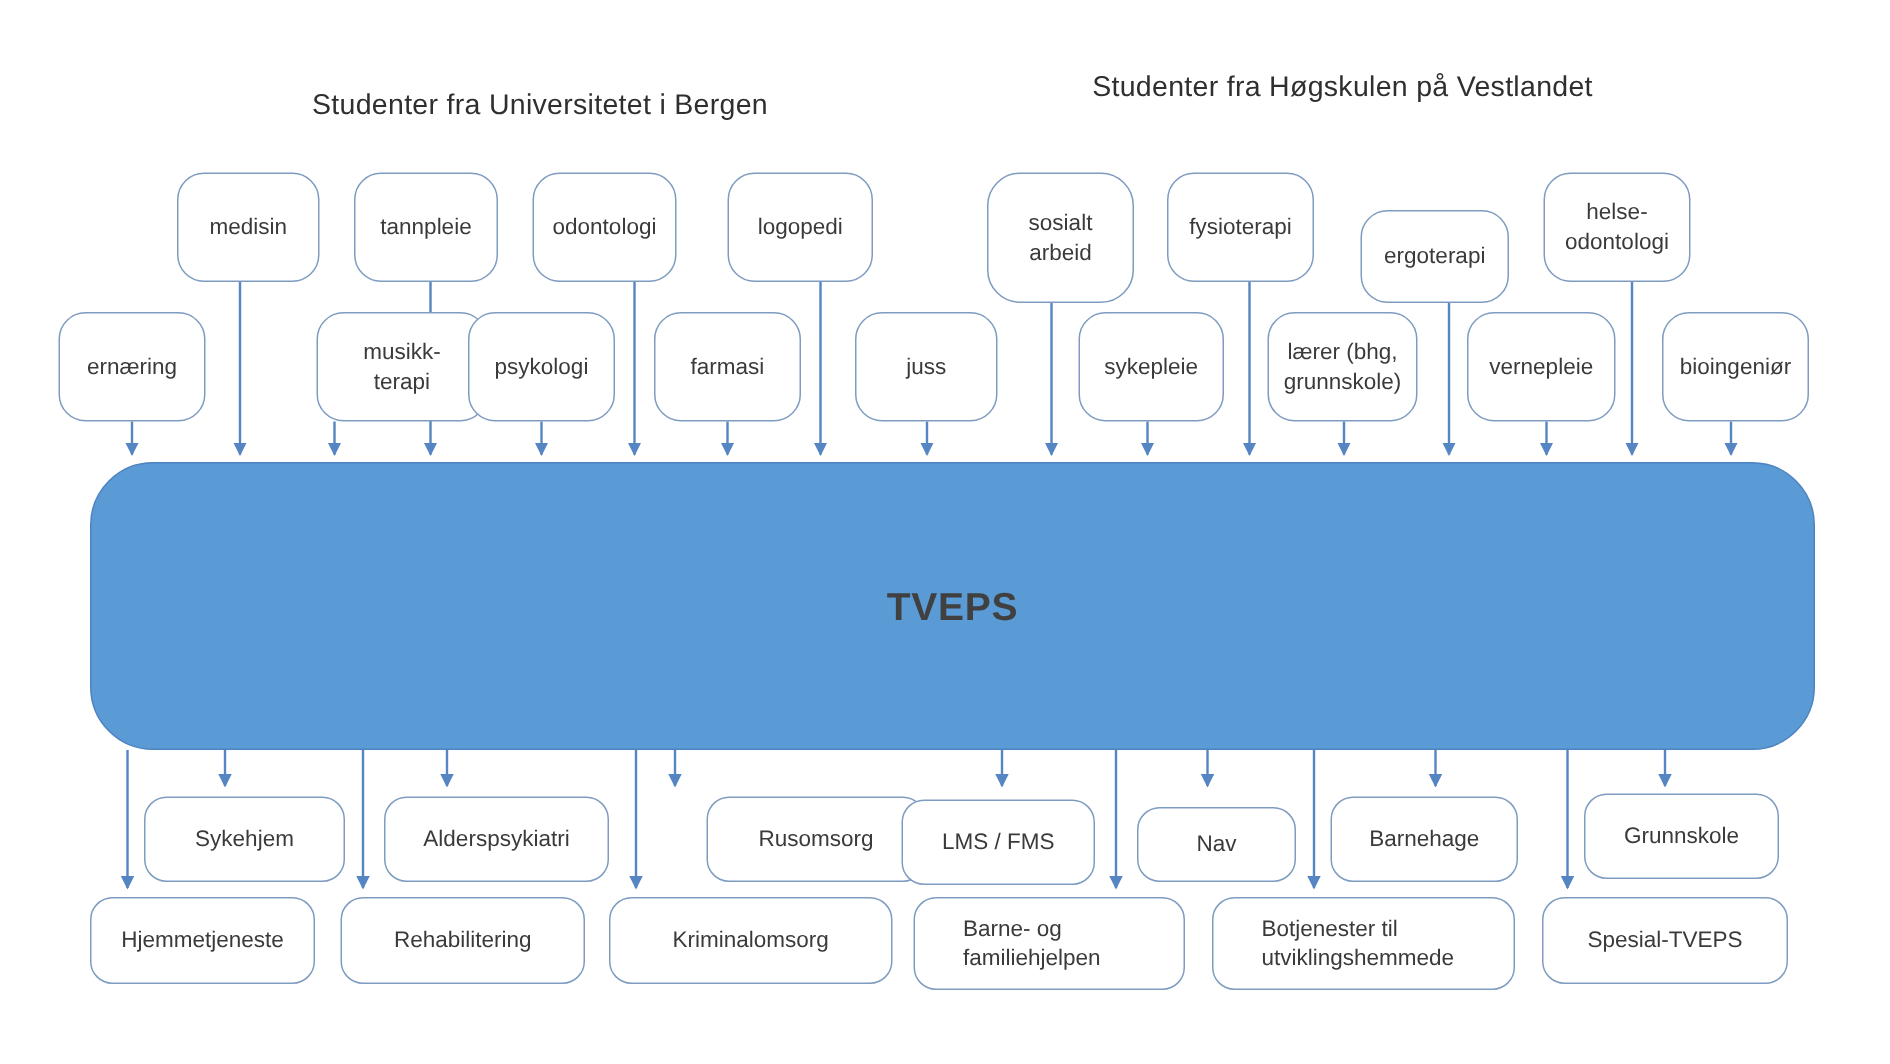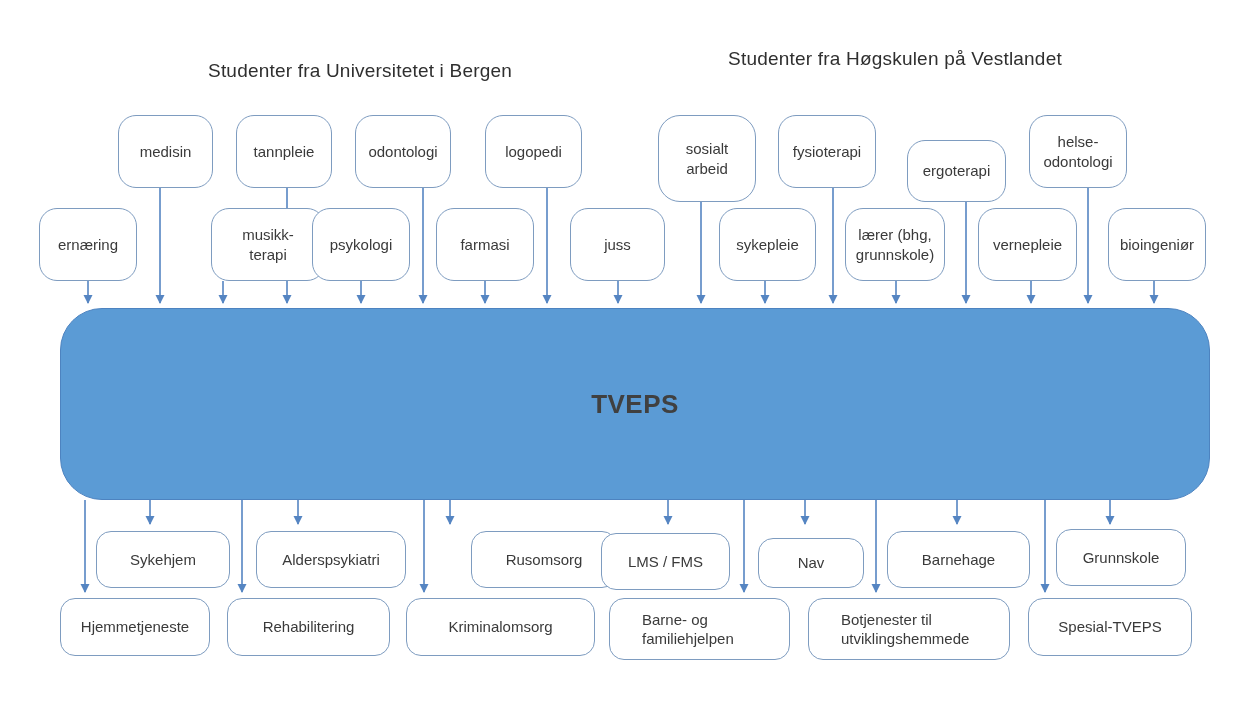--- a/index.html
+++ b/index.html
@@ -102,21 +102,21 @@
 
   <div id="tveps">
     <span>TVEPS</span>
   </div>
 
   <div class="node bottom-node" style="left:96px;top:531px;width:134px;height:57px;">Sykehjem</div>
   <div class="node bottom-node" style="left:256px;top:531px;width:150px;height:57px;">Alderspsykiatri</div>
   <div class="node bottom-node" style="left:437px;top:531px;width:146px;height:57px;margin-left:34px;">Rusomsorg</div>
   <div class="node bottom-node" style="left:758px;top:538px;width:106px;height:50px;">Nav</div>
   <div class="node bottom-node" style="left:601px;top:533px;width:129px;height:57px;">LMS / FMS</div>
-  <div class="node bottom-node" style="left:887px;top:531px;width:143px;height:57px;">Barnehage</div>
+  <div class="node bottom-node" style="left:887px;top:531px;width:125px;height:57px;">Barnehage</div>
   <div class="node bottom-node" style="left:1056px;top:529px;width:130px;height:57px;">Grunnskole</div>
 
   <div class="node bottom-node" style="left:60px;top:598px;width:150px;height:58px;">Hjemmetjeneste</div>
   <div class="node bottom-node" style="left:227px;top:598px;width:163px;height:58px;">Rehabilitering</div>
   <div class="node bottom-node" style="left:406px;top:598px;width:189px;height:58px;">Kriminalomsorg</div>
   <div class="node bottom-node left-align" style="left:609px;top:598px;width:181px;height:62px;">Barne- og
 familiehjelpen</div>
   <div class="node bottom-node left-align" style="left:808px;top:598px;width:202px;height:62px;">Botjenester til
 utviklingshemmede</div>
   <div class="node bottom-node" style="left:1028px;top:598px;width:164px;height:58px;">Spesial-TVEPS</div>

